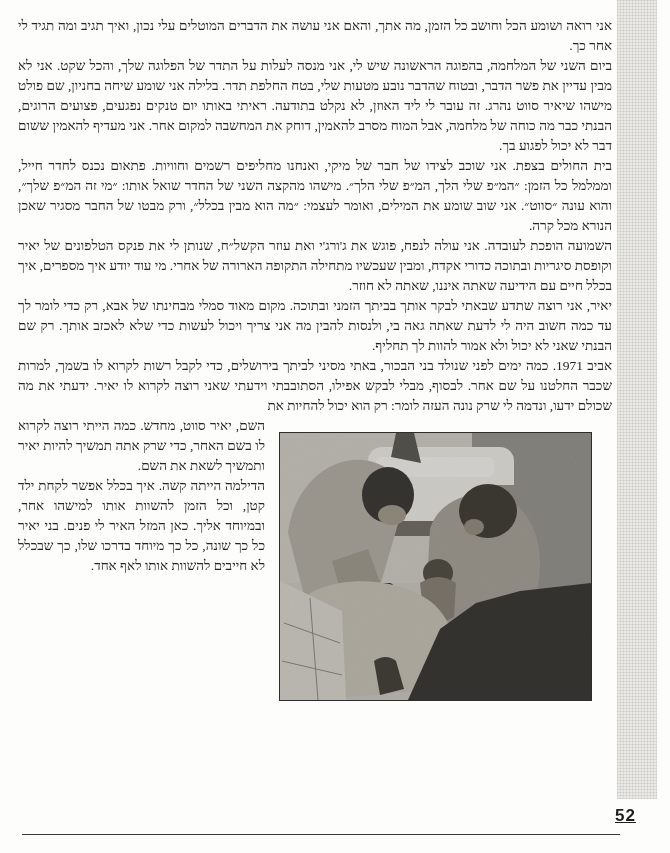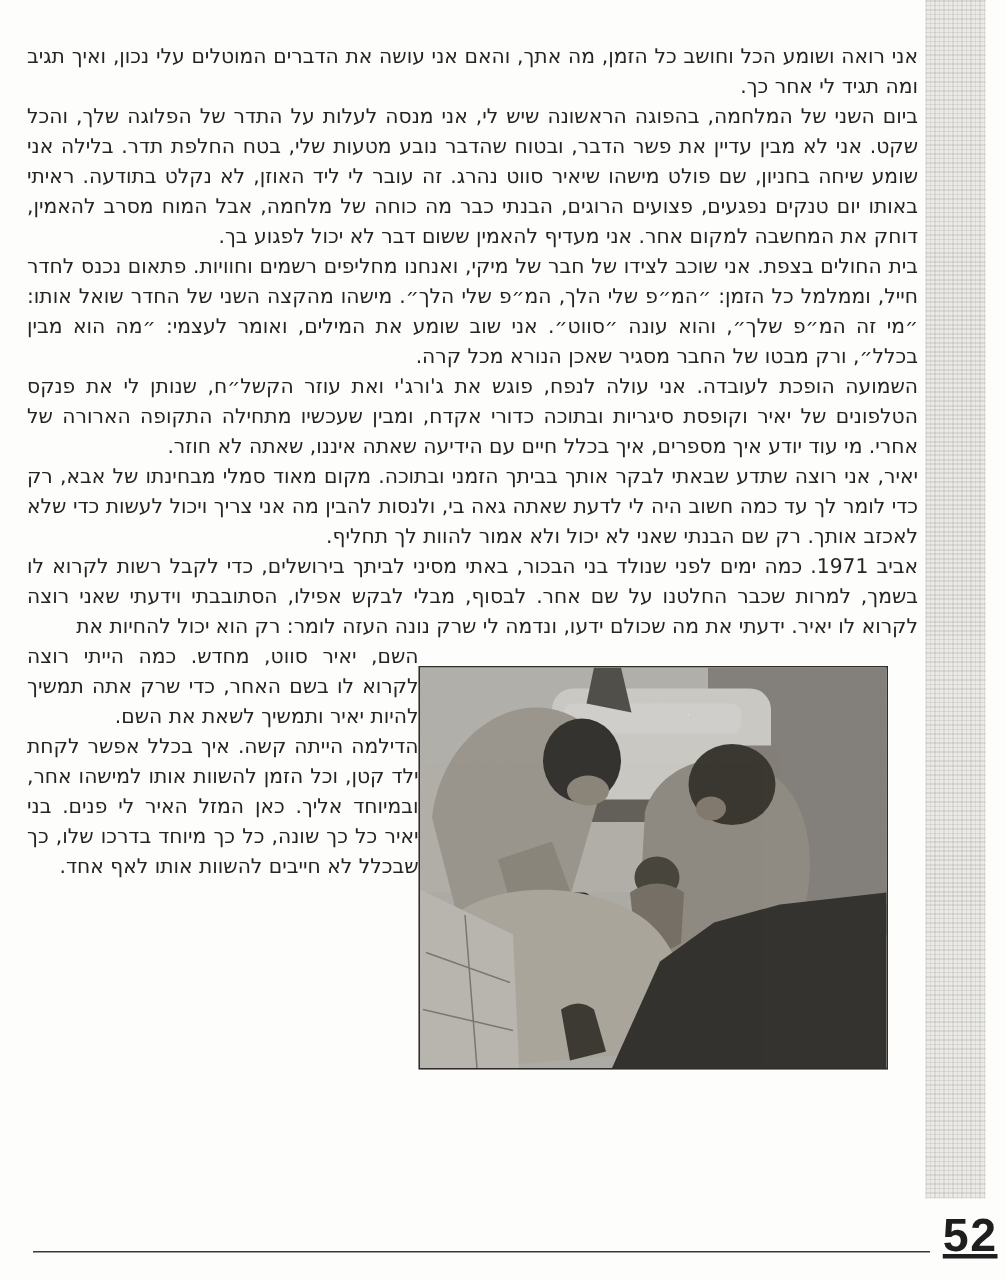--- a/index.html
+++ b/index.html
@@ -13,49 +13,50 @@
   .page{position:absolute;inset:0;}
   
   .edge-strip{
     position:absolute;left:617px;top:0;width:40px;height:799px;
     background-color:#ebeae7;
     background-image:
       repeating-linear-gradient(0deg, rgba(110,110,104,.14) 0 1px, rgba(0,0,0,0) 1px 3px),
       repeating-linear-gradient(90deg, rgba(110,110,104,.12) 0 1px, rgba(0,0,0,0) 1px 3px);
   }
   .text-area{
-    position:absolute;left:18px;top:28px;width:594px;
+    position:absolute;left:18px;top:16px;width:594px;
     direction:rtl;
     color:#242424;
     font-size:13.5px;line-height:20px;
     text-align:justify;
+    font-family:Liberation Serif, serif;
   }
   .text-area p{margin:0;padding:0;}
   .wrap-row{
-    display:flex;direction:rtl;align-items:flex-start;
+    display:flex;direction:rtl;align-items:flex-start;column-gap:14px;
   }
   .photo-frame{
     flex:0 0 auto;
     margin-right:20px;margin-top:16px;
     width:311px;height:267px;
     border:1px solid #2e2d2b;
     background:#ccc9c2;
     box-sizing:content-box;
   }
   .photo-frame svg{display:block;width:311px;height:267px;}
   .narrow-col{flex:1 1 auto;min-width:0;}
   .footer-rule{
     position:absolute;left:22px;top:834px;width:598px;height:0;
     border-top:1.5px solid #3a3a3a;
   }
   .page-number{
     position:absolute;right:5px;top:806px;width:50px;
-    text-align:right;
+    text-align:left;
     font-family:"Liberation Sans","DejaVu Sans",sans-serif;
-    font-weight:700;font-size:31px;color:#1e1e1e;letter-spacing:1px;text-decoration:underline;
+    font-weight:700;font-size:17px;color:#1e1e1e;letter-spacing:1px;text-decoration:underline;
   }
 </style>
 </head>
 <body>
 
 <div class="page">
 
   <div class="edge-strip"></div>
 
   <div class="text-area">

